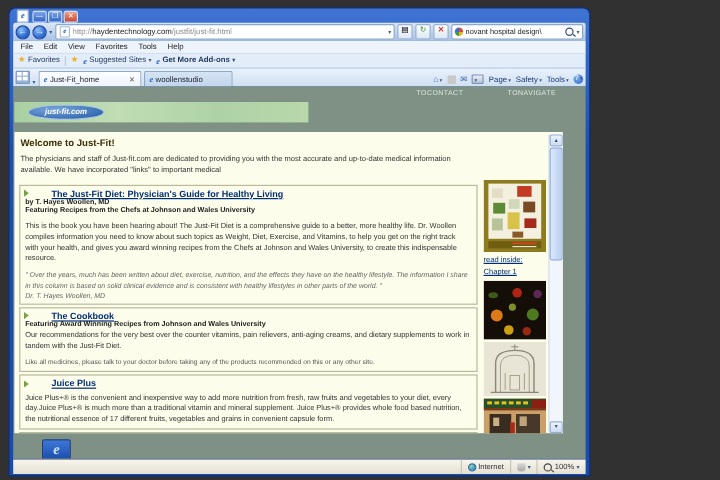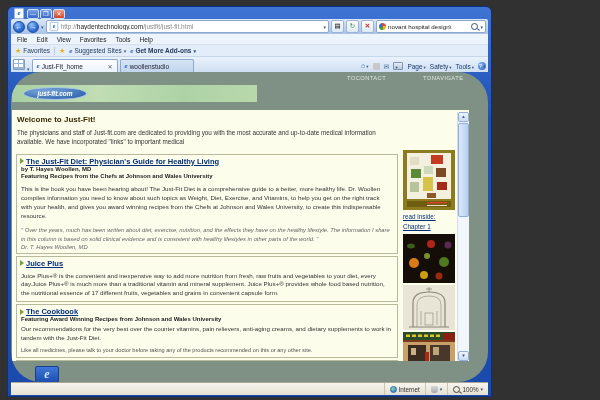--- a/index.html
+++ b/index.html
@@ -62,35 +62,35 @@
     border:1px solid #8ea9c9;border-bottom:none;border-radius:2px 2px 0 0;background:linear-gradient(#d6e4f4,#c2d5ec);width:74px;box-sizing:border-box;}
   .tab.active{background:linear-gradient(#fdfeff,#ecf3fb);width:86px;}
   .tab .x{margin-left:auto;font-size:6px;color:#555;}
   .cmd{margin-left:auto;display:flex;align-items:center;gap:4px;padding-bottom:2px;font-size:6.5px;color:#1c3a6e;}
   .cmd .ico{font-size:7px;line-height:7px;color:#3b62a0;}
   .cmd .drop::after{content:"▾";font-size:4.5px;color:#3c5a85;margin-left:1px;}
   .feed-ico{width:7px;height:7px;border-radius:1px;background:#c9c9c9;display:inline-block;}
   .print-ico{width:8px;height:6px;background:linear-gradient(#e8eef6,#b9c6d8);border:1px solid #7e94b4;border-radius:1px;display:inline-block;}
   .help-ico{width:8px;height:8px;border-radius:50%;background:radial-gradient(circle at 35% 30%,#7fb2f0,#2a64c8);color:#fff;font-size:6px;line-height:8px;text-align:center;display:inline-block;}
   
-  .viewport{height:310px;background:#7e9184;position:relative;overflow:hidden;border-radius:30px;}
+  .viewport{height:310px;background:#7e9184;position:relative;overflow:hidden;}
   .top-link{position:absolute;top:3px;font-size:5.8px;color:#dfe6df;letter-spacing:.4px;}
   .top-link.contact{left:336px;}
   .top-link.navigate{left:412px;}
   .banner{position:absolute;left:1px;top:13px;width:245px;height:17px;
     background:linear-gradient(90deg,#a9d0a2,#c0ddb4 35%,#aed2a6 70%,#b8d8ab);}
   .logo-oval{position:absolute;left:11px;top:2px;width:64px;height:13px;border-radius:50%;
     background:radial-gradient(ellipse at 35% 30%,#7ca6dc,#2f66ad 80%);border:1px solid #a8c4e8;box-sizing:border-box;
     color:#fff;font:italic bold 6.5px "Liberation Sans",sans-serif;line-height:11px;text-align:center;}
   .content-panel{position:absolute;left:1px;top:38px;width:457px;height:251px;background:#fdfdeb;display:flex;box-sizing:border-box;padding:2px 0 0 4px;overflow:hidden;}
   .col-left{flex:1;min-width:0;padding-right:5px;}
   .welcome-h{font-size:8px;font-weight:bold;color:#3a2c05;margin:3px 0 5px 1px;}
   .intro{font-size:6.3px;color:#333;line-height:1.4;margin:0 1px 7px 1px;}
   .sec{border:1px solid #b9b99c;padding:2px 4px 3px 3px;margin-bottom:2px;}
-  .sec-title-row{display:flex;align-items:center;gap:2px;}
+  .sec-title-row{display:flex;align-items:center;gap:19px;}
   .arrow{width:0;height:0;border-left:4px solid #7aa043;border-top:3px solid transparent;border-bottom:3px solid transparent;flex:none;}
   .sec-link{font-size:7.5px;font-weight:bold;color:#002d7a;text-decoration:underline;}
   .subline{font-size:6px;font-weight:bold;color:#222;line-height:1.3;margin-left:1px;}
   .sec-body{font-size:6.2px;color:#333;line-height:1.42;margin:4px 1px 0 1px;}
   .quote{font-size:5.8px;font-style:italic;color:#666;line-height:1.4;margin:6px 1px 0 1px;}
   .quote-attr{font-size:5.8px;font-style:italic;color:#666;margin:1px 1px 0 1px;}
   .disclaimer{font-size:5.6px;color:#555;margin:5px 1px 1px 1px;}
   .col-right{width:54px;flex:none;padding-top:36px;}
   .aside-link{display:block;font-size:6.3px;color:#002d7a;text-decoration:underline;margin:3px 0 0 0;}
   .img-box{display:block;margin-top:2px;}
@@ -218,33 +218,33 @@
           <div class="subline">by T. Hayes Woollen, MD</div>
           <div class="subline">Featuring Recipes from the Chefs at Johnson and Wales University</div>
           <p class="sec-body">This is the book you have been hearing about!  The Just-Fit Diet is a comprehensive guide to a better, more healthy life.  Dr. Woollen compiles information you need to know about such topics as Weight, Diet, Exercise, and Vitamins, to help you get on the right track with your health, and gives you award winning recipes from the Chefs at Johnson and Wales University, to create this indispensable resource.</p>
           <p class="quote">" Over the years, much has been written about diet, exercise, nutrition, and the effects they have on the healthy lifestyle. The information I share in this column is based on solid clinical evidence and is consistent with healthy lifestyles in other parts of the world. "</p>
           <p class="quote-attr">Dr. T. Hayes Woollen, MD</p>
         </div>
 
         <div class="sec">
           <div class="sec-title-row">
             <span class="arrow"></span>
-            <a class="sec-link">Juice Plus</a>
-          </div>
-          <p class="sec-body">Juice Plus+® is the convenient and inexpensive way to add more nutrition from fresh, raw fruits and vegetables to your diet, every day.Juice Plus+® is much more than a traditional vitamin and mineral supplement. Juice Plus+® provides whole food based nutrition, the nutritional essence of 17 different fruits, vegetables and grains in convenient capsule form.</p>
-        </div>
-
-        <div class="sec">
-          <div class="sec-title-row">
-            <span class="arrow"></span>
             <a class="sec-link">The Cookbook</a>
           </div>
           <div class="subline">Featuring Award Winning Recipes from Johnson and Wales University</div>
           <p class="sec-body" style="margin-top:1px">Our recommendations for the very best over the counter vitamins, pain relievers, anti-aging creams, and dietary supplements to work in tandem with the Just-Fit Diet.</p>
           <p class="disclaimer">Like all medicines, please talk to your doctor before taking any of the products recommended on this or any other site.</p>
+        </div>
+
+        <div class="sec">
+          <div class="sec-title-row">
+            <span class="arrow"></span>
+            <a class="sec-link">Juice Plus</a>
+          </div>
+          <p class="sec-body">Juice Plus+® is the convenient and inexpensive way to add more nutrition from fresh, raw fruits and vegetables to your diet, every day.Juice Plus+® is much more than a traditional vitamin and mineral supplement. Juice Plus+® provides whole food based nutrition, the nutritional essence of 17 different fruits, vegetables and grains in convenient capsule form.</p>
         </div>
 
         <div class="sec">
           
           
           
         </div>
       </div>
 
       <div class="col-right">

